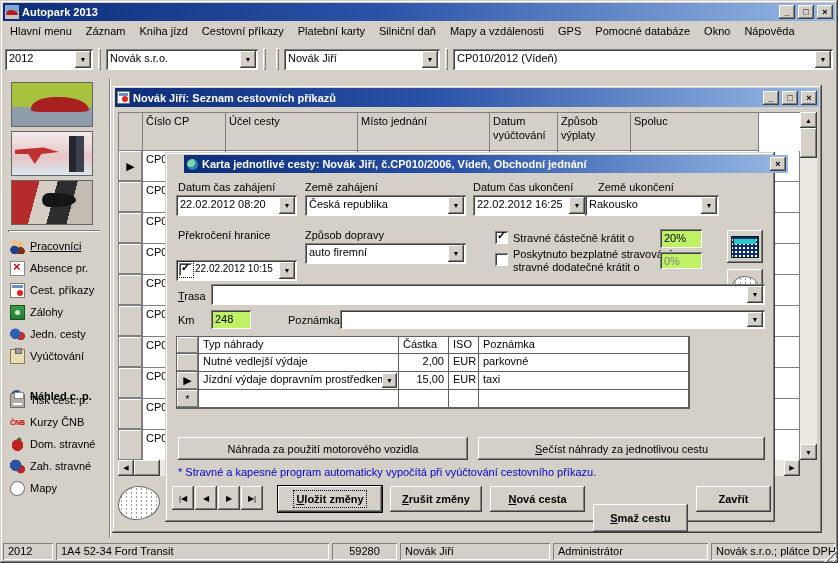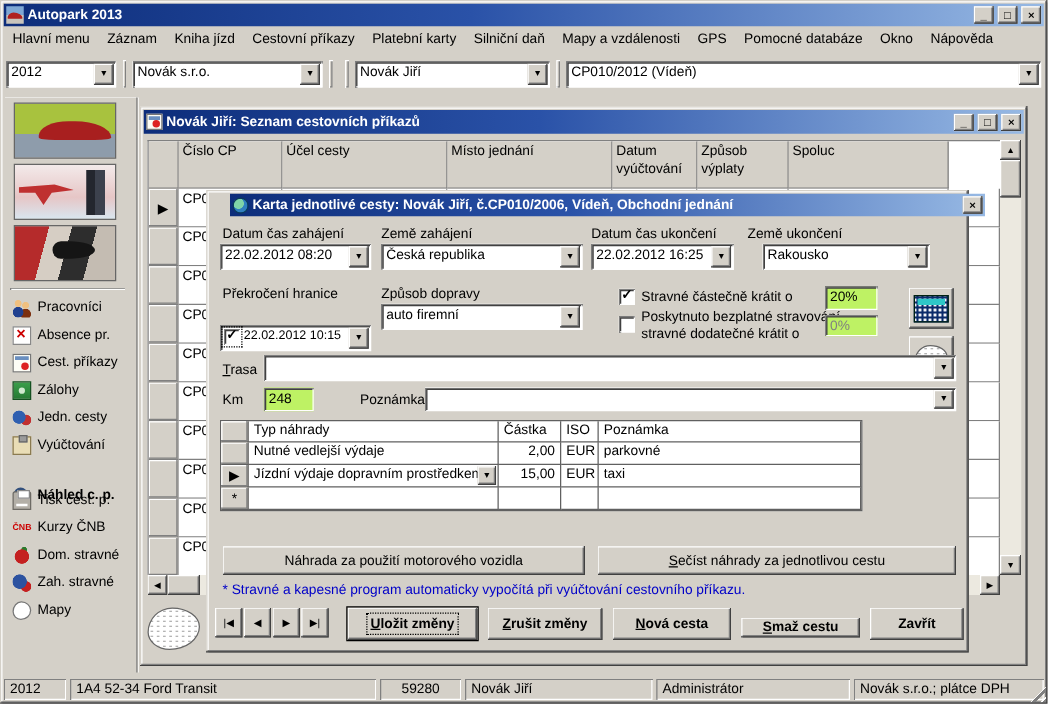--- a/index.html
+++ b/index.html
@@ -173,21 +173,21 @@
         <span class="cb-btn">▼</span>
       </div>
     </div>
 
   <div class="sidebar">
     <div class="thumb th-car" style="top:4px"></div>
     <div class="thumb th-plane" style="top:53px"></div>
     <div class="thumb th-fuel" style="top:102px"></div>
     <div class="sb-div"></div>
     <div id="sidebarItems">
-        <div class="sb-item" style="top: 158px;">
+        <div class="sb-item" style="top: 158px; text-decoration: underline;">
           <span class="icon16 i-workers"></span>
           <span>Pracovníci</span>
         </div>
         <div class="sb-item" style="top: 180px;">
           <span class="icon16 i-absence"></span>
           <span>Absence pr.</span>
         </div>
         <div class="sb-item" style="top: 202px;">
           <span class="icon16 i-travel-orders"></span>
           <span>Cest. příkazy</span>
@@ -386,21 +386,21 @@
       <span class="cb-btn">▼</span>
     </div>
     <div class="combo" style="position:absolute;left:140px;top:43px;width:161px">
       <span class="cb-val">Česká republika</span>
       <span class="cb-btn">▼</span>
     </div>
     <div class="combo" style="position:absolute;left:308px;top:43px;width:114px">
       <span class="cb-val">22.02.2012 16:25</span>
       <span class="cb-btn">▼</span>
     </div>
-    <div class="combo" style="position:absolute;left:445px;top:43px;width:134px">
+    <div class="combo" style="position:absolute;left:420px;top:43px;width:134px">
       <span class="cb-val">Rakousko</span>
       <span class="cb-btn">▼</span>
     </div>
 
     <div class="dlbl" style="left:13px;top:77px">Překročení hranice</div>
     <div class="dlbl" style="left:140px;top:77px">Způsob dopravy</div>
 
     <div class="combo" style="position:absolute;left:11px;top:108px;width:121px;font-size:10px">
       <span class="chk checked focusdot" style="left:3px;top:3px"></span>
       <span class="cb-val" style="left:19px">22.02.2012 10:15</span>
@@ -490,32 +490,32 @@
     <div id="bottomButtons">
         <div class="pbtn default" style="left: 113px; top: 334px; width: 104px; height: 26px;">
           <span class="lbl mn">Uložit změny</span>
         </div>
         <div class="pbtn" style="left: 225px; top: 334px; width: 92px; height: 26px;">
           <span class="lbl mn">Zrušit změny</span>
         </div>
         <div class="pbtn" style="left: 325px; top: 334px; width: 95px; height: 26px;">
           <span class="lbl mn">Nová cesta</span>
         </div>
-        <div class="pbtn" style="left: 428px; top: 342px; width: 95px; height: 16px;">
+        <div class="pbtn" style="left: 428px; top: 352px; width: 95px; height: 28px;">
           <span class="lbl mn">Smaž cestu</span>
         </div>
         <div class="pbtn" style="left: 531px; top: 334px; width: 75px; height: 26px;">
           <span class="lbl">Zavřít</span>
         </div>
       </div>
   </div>
 
   <div class="statusbar" id="statusBar">
       <span class="sp" style="width: 50px;">2012</span>
-      <span class="sp" style="width: 245px;">1A4 52-34  Ford Transit</span>
+      <span class="sp" style="width: 273px;">1A4 52-34  Ford Transit</span>
       <span class="sp" style="width: 65px; text-align: center;">59280</span>
       <span class="sp" style="width: 150px;">Novák Jiří</span>
       <span class="sp" style="width: 155px;">Administrátor</span>
       <span class="sp" style="flex: 1 1 0%;">Novák s.r.o.;  plátce DPH</span>
     </div>
   <div class="gripcorner"></div>
 
 </div>
 
 </body></html>

